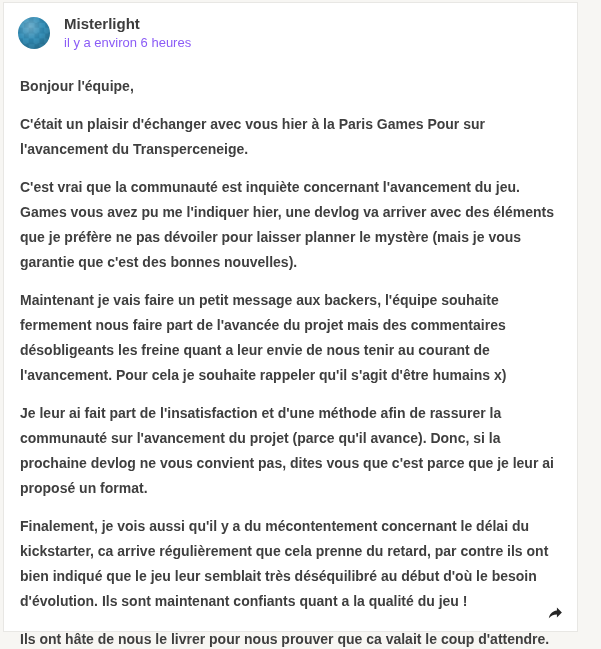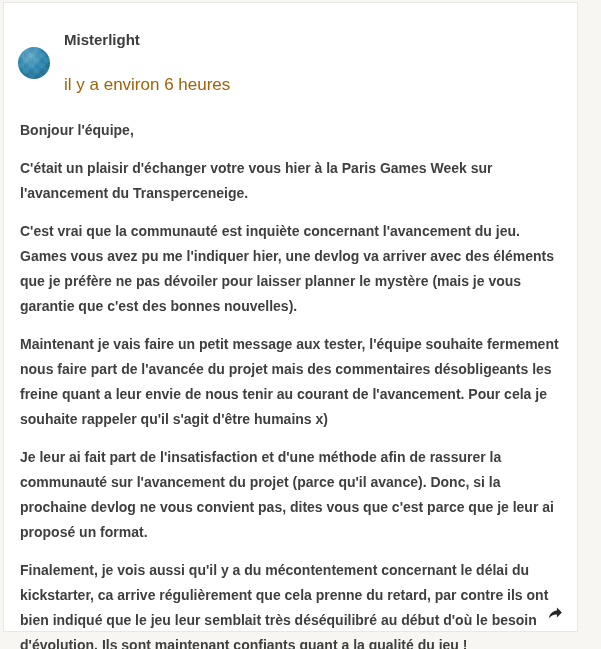--- a/index.html
+++ b/index.html
@@ -14,21 +14,21 @@
     font-family: "Liberation Sans", sans-serif;
   }
   .card {
     position: relative;
     box-sizing: border-box;
     margin: 2px 0 0 3px;
     width: 575px;
     height: 630px;
     background: #ffffff;
     border: 1px solid #e8e7e4;
-    padding: 29px 16px 0 14px;
+    padding: 13px 16px 0 14px;
   }
   .card-header {
     display: flex;
     align-items: center;
     gap: 14px;
     margin-bottom: 24px;
   }
   .avatar {
     display: block;
     width: 32px;
@@ -45,24 +45,23 @@
     flex-direction: column;
     gap: 3px;
   }
   .author {
     font-size: 15px;
     font-weight: bold;
     color: #3d3d3d;
     line-height: 1.1;
   }
   .timestamp {
-    font-size: 17px;
-    color: #a16207;
+    font-size: 13px;
+    color: #8b5cf6;
     line-height: 1.1;
-    margin-top: 24px;
   }
   .body p {
     margin: 0 0 13px 2px;
     font-size: 14px;
     line-height: 25px;
     color: #3f3f3f;
     font-weight: bold;
   }
   .share-btn {
     position: absolute;
@@ -95,23 +94,23 @@
     <header class="card-header">
       <span class="avatar"></span>
       <div class="meta">
         <div class="author">Misterlight</div>
         <div class="timestamp">il y a environ 6 heures</div>
       </div>
     </header>
 
     <div class="body">
       <p>Bonjour l'équipe,</p>
-      <p>C'était un plaisir d'échanger votre vous hier à la Paris Games Week sur l'avancement du Transperceneige.</p>
+      <p>C'était un plaisir d'échanger avec vous hier à la Paris Games Pour sur l'avancement du Transperceneige.</p>
       <p>C'est vrai que la communauté est inquiète concernant l'avancement du jeu. Games vous avez pu me l'indiquer hier, une devlog va arriver avec des éléments que je préfère ne pas dévoiler pour laisser planner le mystère (mais je vous garantie que c'est des bonnes nouvelles).</p>
-      <p>Maintenant je vais faire un petit message aux tester, l'équipe souhaite fermement nous faire part de l'avancée du projet mais des commentaires désobligeants les freine quant a leur envie de nous tenir au courant de l'avancement. Pour cela je souhaite rappeler qu'il s'agit d'être humains x)</p>
+      <p>Maintenant je vais faire un petit message aux backers, l'équipe souhaite fermement nous faire part de l'avancée du projet mais des commentaires désobligeants les freine quant a leur envie de nous tenir au courant de l'avancement. Pour cela je souhaite rappeler qu'il s'agit d'être humains x)</p>
       <p>Je leur ai fait part de l'insatisfaction et d'une méthode afin de rassurer la communauté sur l'avancement du projet (parce qu'il avance). Donc, si la prochaine devlog ne vous convient pas, dites vous que c'est parce que je leur ai proposé un format.</p>
       <p>Finalement, je vois aussi qu'il y a du mécontentement concernant le délai du kickstarter, ca arrive régulièrement que cela prenne du retard, par contre ils ont bien indiqué que le jeu leur semblait très déséquilibré au début d'où le besoin d'évolution. Ils sont maintenant confiants quant a la qualité du jeu !</p>
       <p>Ils ont hâte de nous le livrer pour nous prouver que ca valait le coup d'attendre.</p>
 
     </div>
 
     <button class="share-btn" aria-label="share">
       <svg viewBox="0 0 24 24" xmlns="http://www.w3.org/2000/svg">
         <path d="M14 9.2V5l7 7-7 7v-4.3c-5.2 0-8.8 1.8-11.4 5.4 1-5.3 4.3-10.2 11.4-10.9z"></path>
       </svg>

